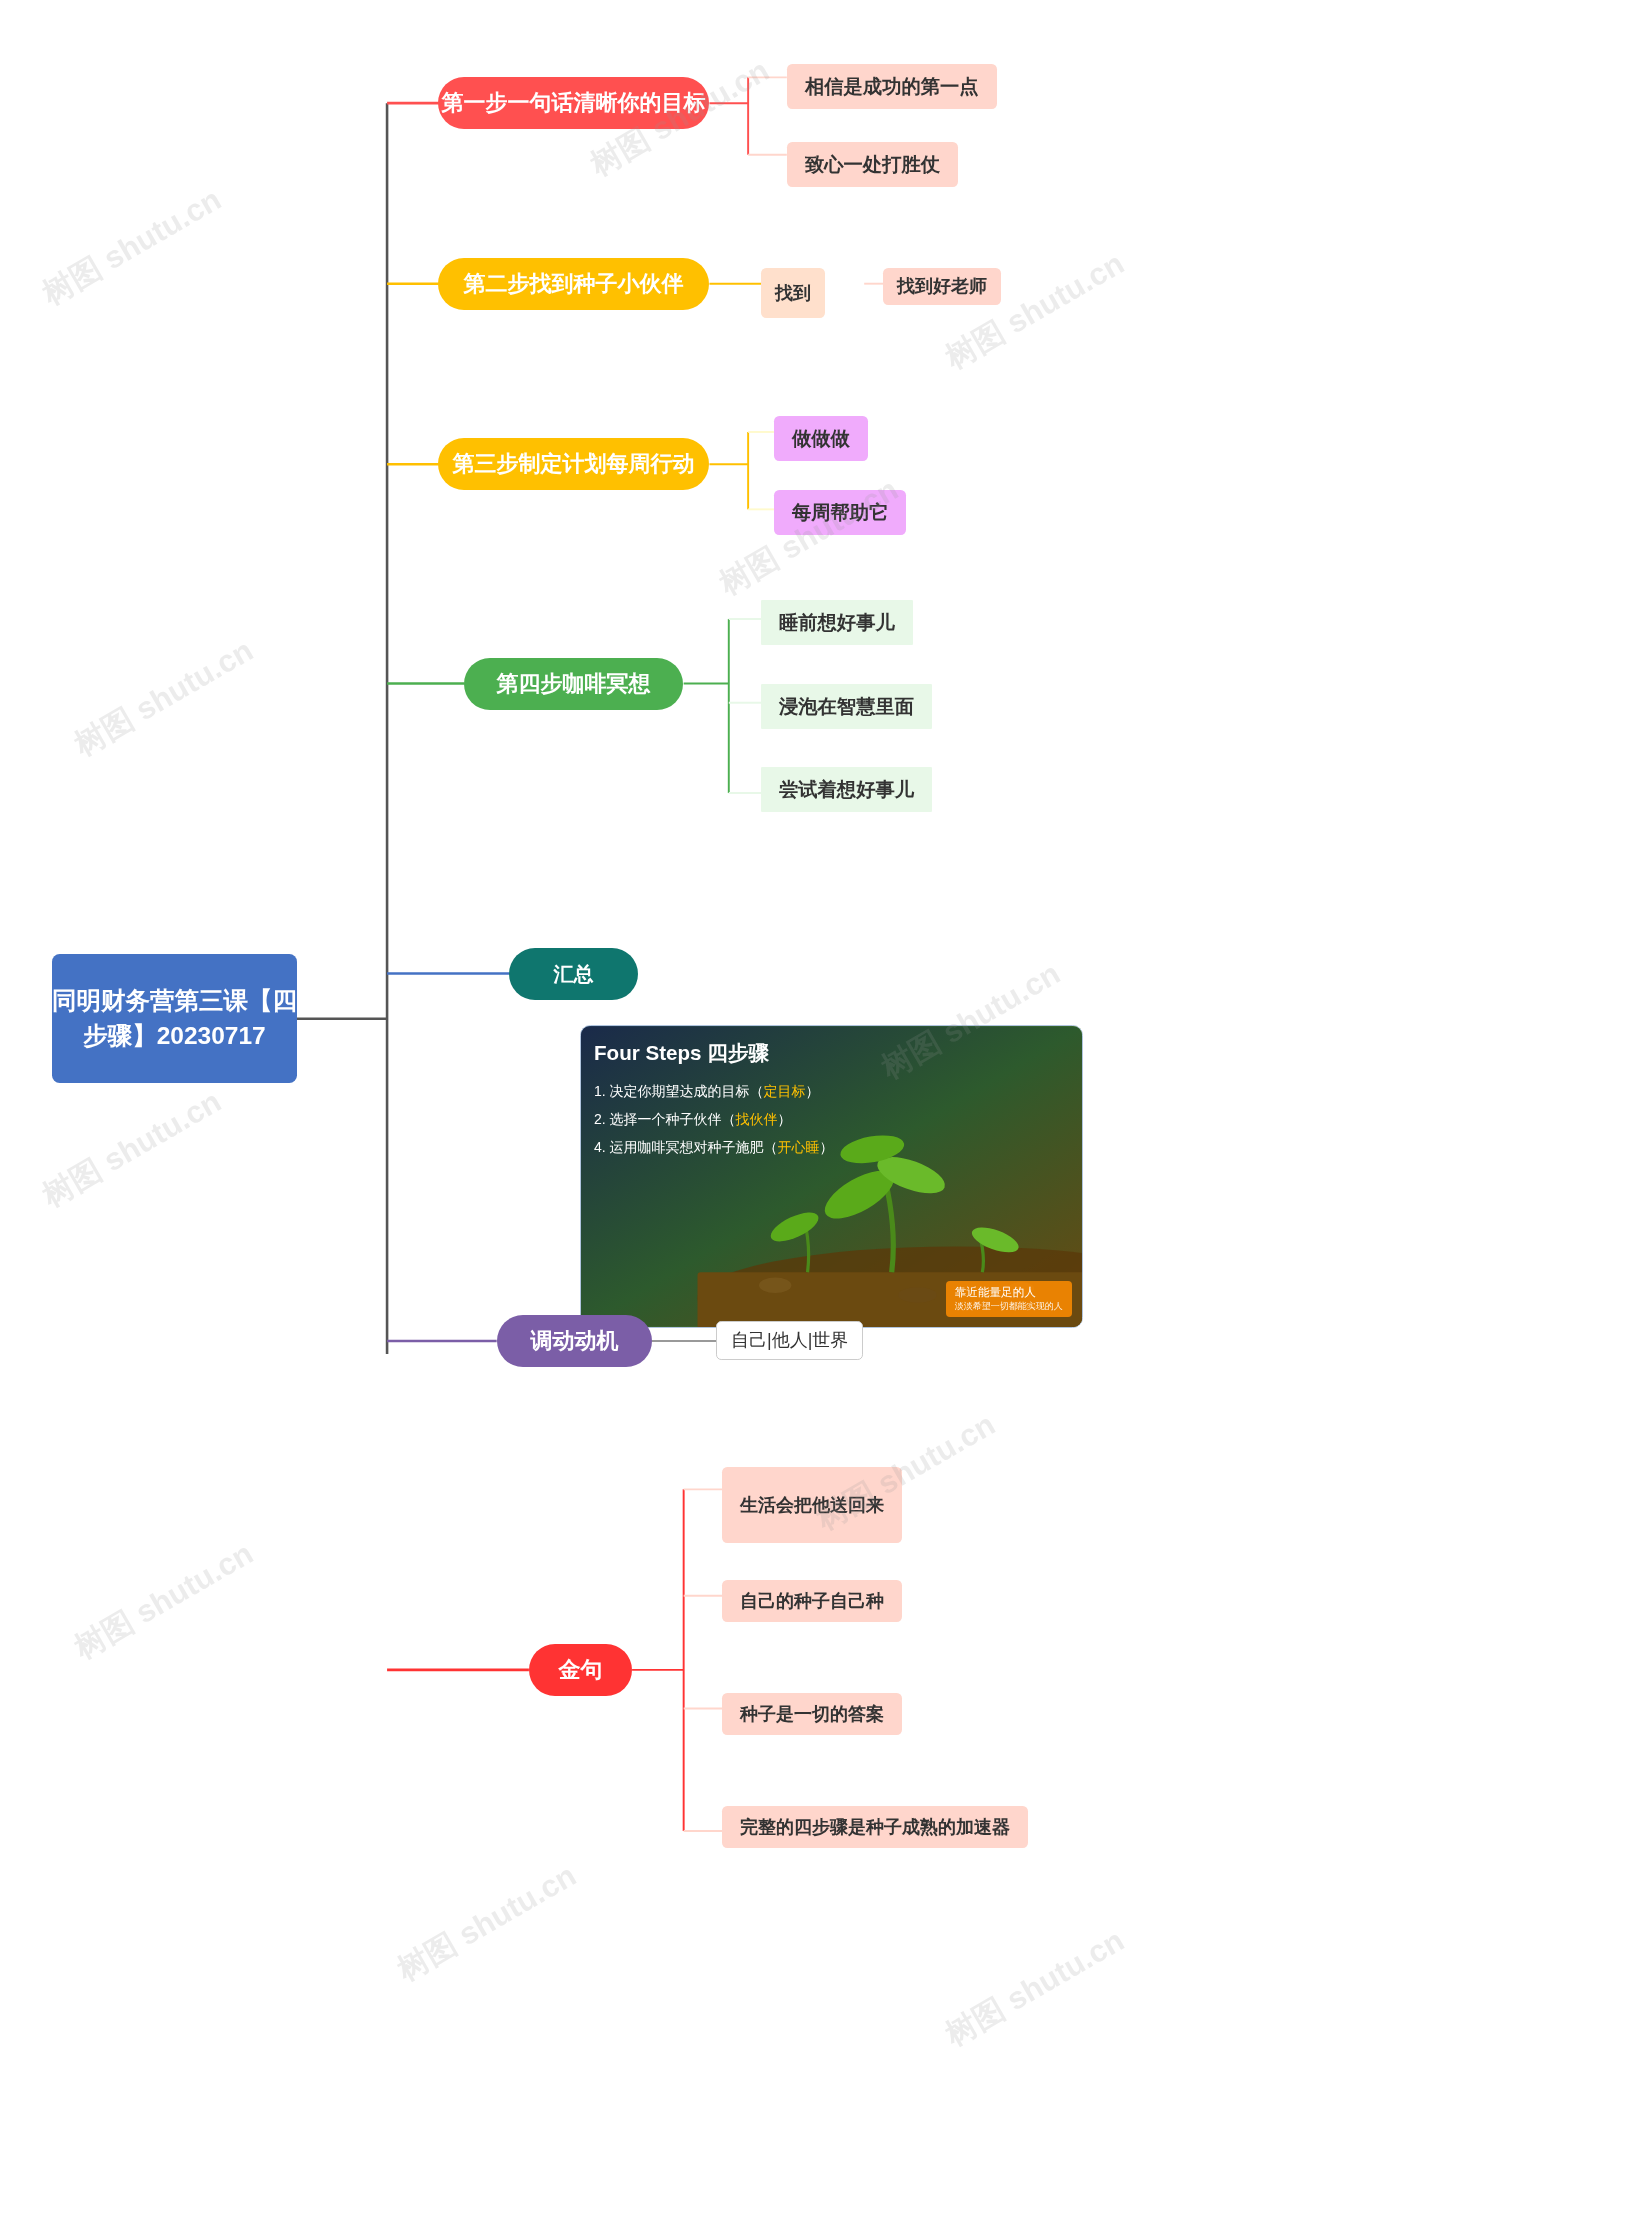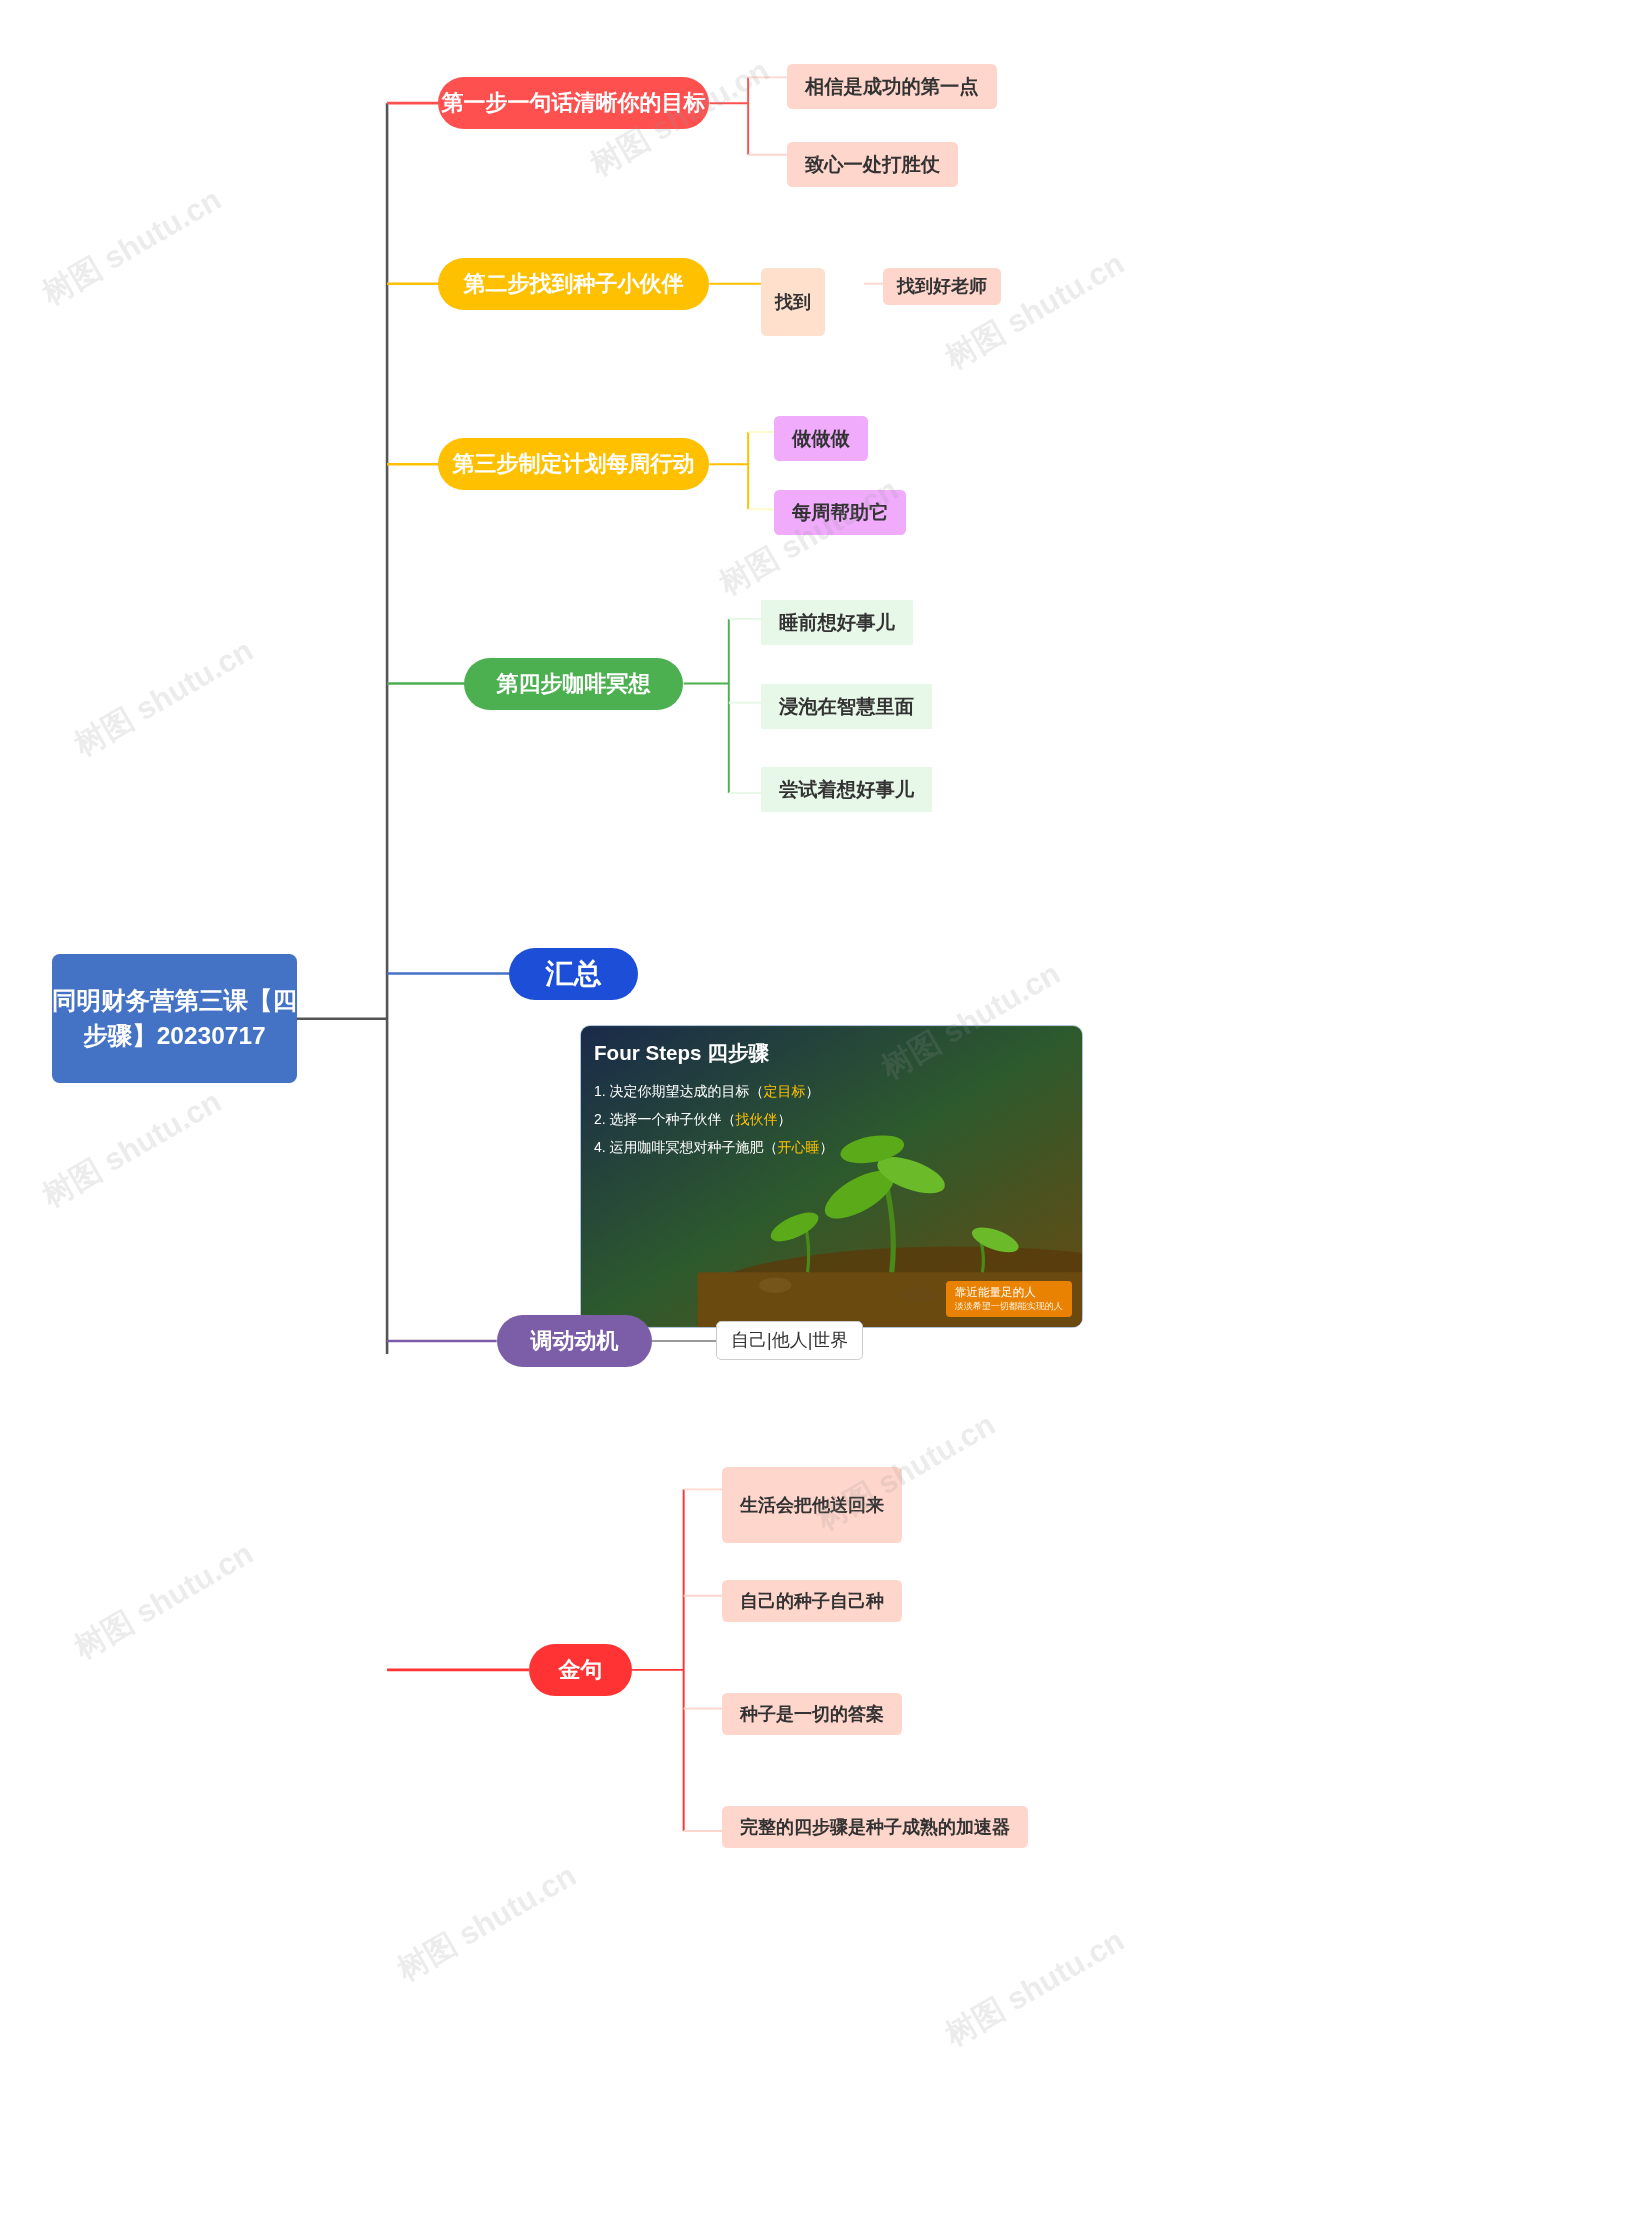--- a/index.html
+++ b/index.html
@@ -104,23 +104,23 @@
       color: #fff;
       font-size: 22px;
       width: 219px;
       height: 52px;
       left: 464px;
       top: 658px;
       border-radius: 26px;
     }
 
     .node-summary {
-      background: #1d4ed8;
-      color: #fff;
-      font-size: 28px;
+      background: #0f766e;
+      color: #fff;
+      font-size: 20px;
       width: 129px;
       height: 52px;
       left: 509px;
       top: 948px;
       border-radius: 26px;
     }
 
     .node-motivation {
       background: #7B5EA7;
       color: #fff;
@@ -312,21 +312,21 @@
     <span>相信是成功的第一点</span>
   </div>
   <div class="node node-leaf-pink leaf-1-2" style="position:absolute; left:787px; top:142px; padding:9px 18px; font-size:19.3px;">
     <span>致心一处打胜仗</span>
   </div>
 
   <div class="node node-step2">
     <span>第二步找到种子小伙伴</span>
   </div>
 
-  <div style="position:absolute; left:761px; top:268px; background:#FFE0CC; border-radius:5.2px; padding:22px 14px; font-size:18px; font-weight:bold; color:#333;">
+  <div style="position:absolute; left:761px; top:268px; background:#FFE0CC; border-radius:5.2px; padding:13px 14px; font-size:18px; font-weight:bold; color:#333;">
     <span>找到</span>
   </div>
 
   <div class="node node-leaf-pink" style="position:absolute; left:883px; top:268px; padding:6.4px 14px; font-size:18px;">
     <span>找到好老师</span>
   </div>
 
   <div class="node node-step3">
     <span>第三步制定计划每周行动</span>
   </div>

